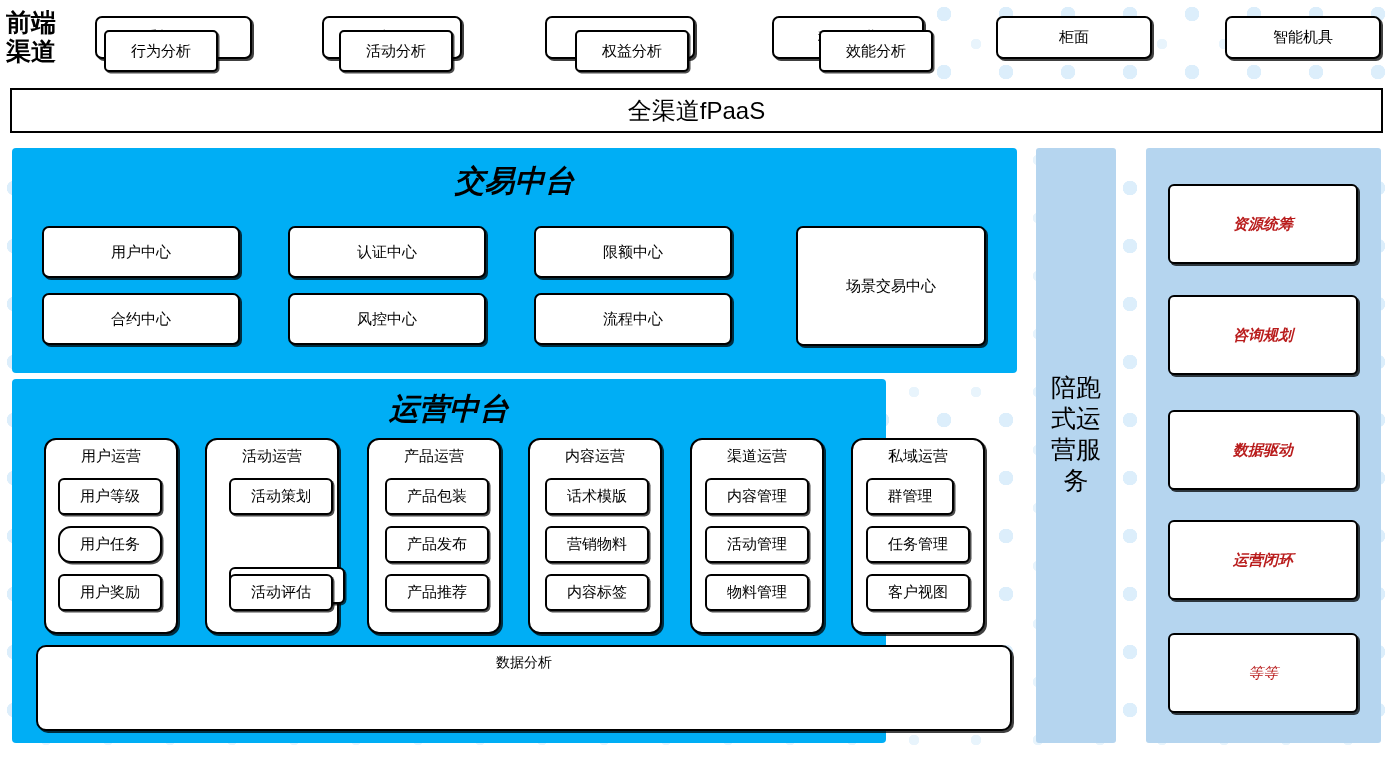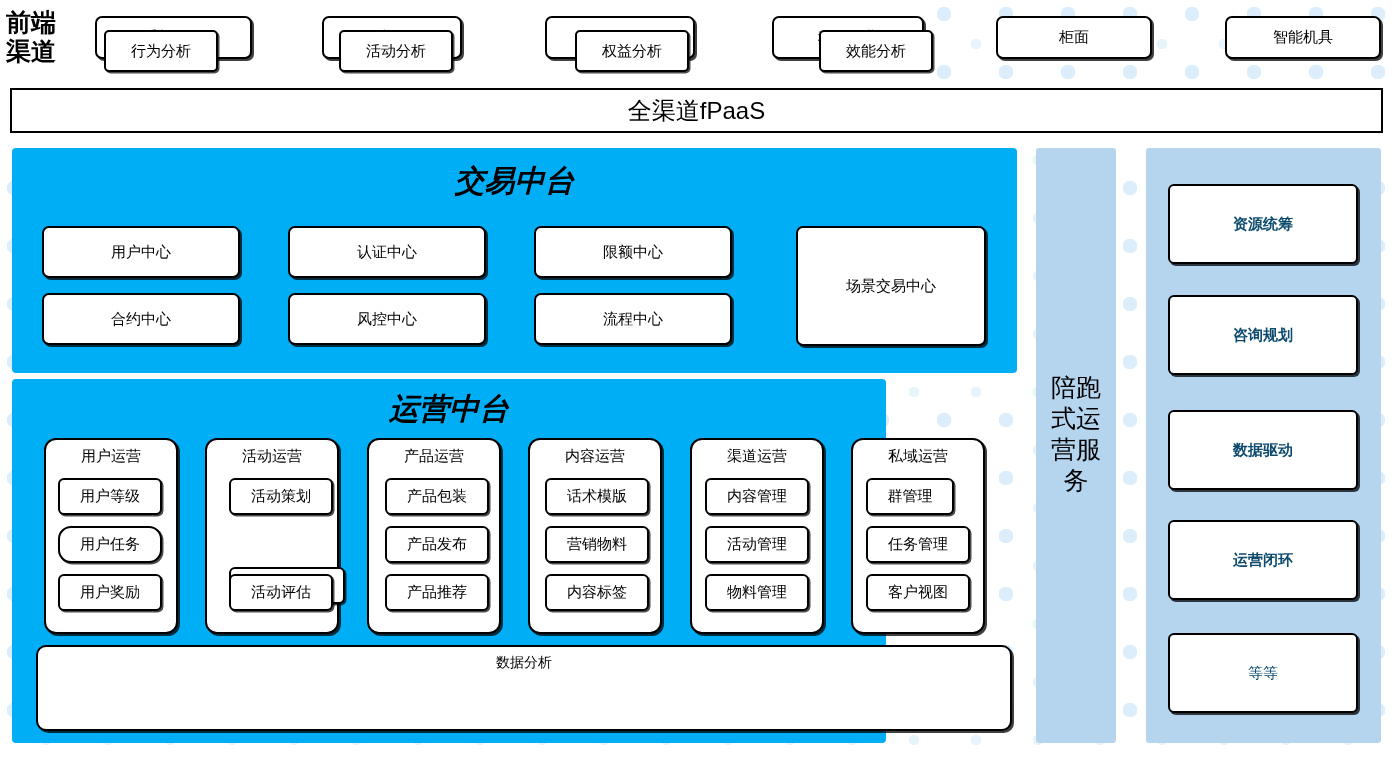--- a/index.html
+++ b/index.html
@@ -159,21 +159,22 @@
     left: 1168px;
     width: 190px;
     height: 80px;
     background: #ffffff;
     border: 2px solid #000000;
     border-radius: 6px;
     box-shadow: 2px 2px 0 rgba(0,0,0,0.75);
     display: flex; align-items: center; justify-content: center;
     font-size: 15px;
     font-weight: bold;
-    color: #0c4a6e;
+    color: #b91c1c;
+    font-style: italic;
   }
   .service-box.plain { font-weight: normal; }
 </style>
 </head>
 <body>
 
 <div id="stage">
 
   <div class="mask-white" style="left:0;top:0;width:930px;height:88px;"></div>
   <div class="mask-white" style="left:0;top:88px;width:1393px;height:58px;"></div>

